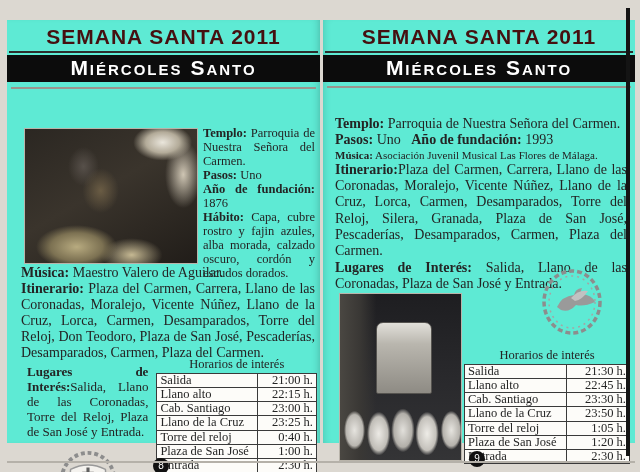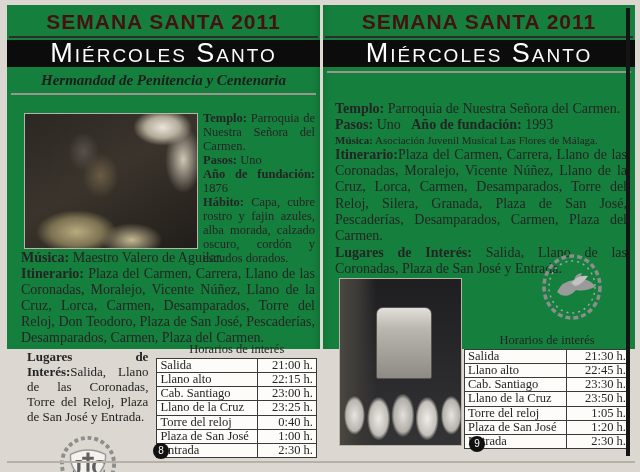--- a/index.html
+++ b/index.html
@@ -3,34 +3,34 @@
 <meta charset="utf-8">
 <style>
   html,body{margin:0;padding:0;}
   body{
     width:640px;height:472px;position:relative;overflow:hidden;
     background:#dcd8d1;
     font-family:"Liberation Serif","DejaVu Serif",serif;
     color:#242424;
   }
   .page{
-    position:absolute;top:5px;height:344px;background:#15803d;
+    position:absolute;top:20px;height:423px;background:#5eead4;
   }
   .page-left{left:7px;width:313px;box-shadow:inset -6px 0 8px -6px rgba(0,0,0,.25);}
   .page-right{left:323px;width:312px;box-shadow:inset 6px 0 8px -6px rgba(0,0,0,.18);}
   .booklet-title{
     text-align:center;margin-top:5px;
     font-family:"Liberation Sans","DejaVu Sans",sans-serif;
     font-size:21px;font-weight:bold;letter-spacing:1px;color:#451010;
   }
   .thin-rule{height:2px;background:#2c2c2c;margin:2px 2px 2px 2px;}
   .banner{
     height:27px;background:#0c0c0c;color:#ffffff;text-align:center;
     font-family:"Liberation Sans","DejaVu Sans",sans-serif;
-    font-variant:small-caps;font-weight:normal;font-size:27px;letter-spacing:2px;
+    font-variant:small-caps;font-weight:bold;font-size:21px;letter-spacing:2px;
     line-height:26px;
   }
   .subtitle{
     text-align:center;font-style:italic;font-weight:bold;
     font-size:15px;line-height:1.15;margin-top:5px;color:#1d1d1d;
   }
   .subtitle-rule{height:2px;background:#9a968e;margin:4px 4px 0 4px;}
   
   .lp-photo{
     position:absolute;left:17px;top:108px;width:172px;height:134px;
@@ -105,21 +105,20 @@
   .bottom-line{position:absolute;left:7px;top:461px;width:628px;height:2px;background:#b5b1a9;}
 </style>
 </head>
 <body>
 
 <div class="page page-left">
   <div class="booklet-title">SEMANA SANTA 2011</div>
   <div class="thin-rule"></div>
   <div class="banner">Miércoles Santo</div>
   <div class="subtitle">
-    <div>Hermandad de Penitencia y Centenaria</div>
   </div>
   <div class="subtitle-rule"></div>
 
   <div class="lp-photo"></div>
 
   <div class="lp-info">
     <p><b>Templo:</b> <span>Parroquia de Nuestra Señora del Carmen.</span></p>
     <p><b>Pasos:</b> <span>Uno</span></p>
     <p><b>Año de fundación:</b> <span>1876</span></p>
     <p><b>Hábito:</b> <span>Capa, cubre rostro y fajin azules, alba morada, calzado oscuro, cordón y escudos dorados.</span></p>

